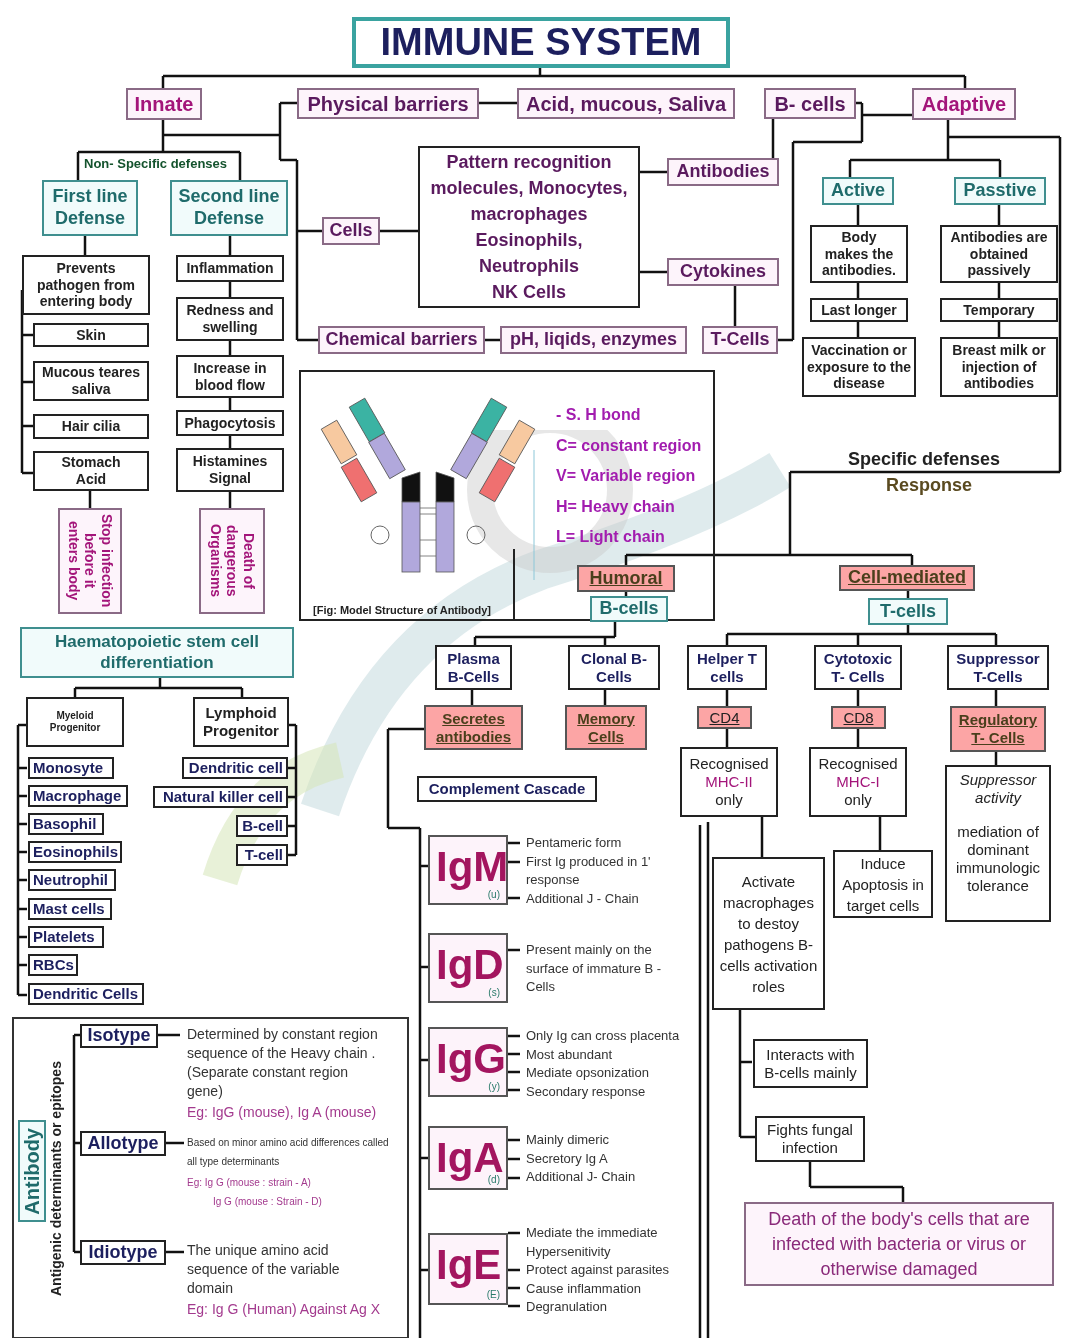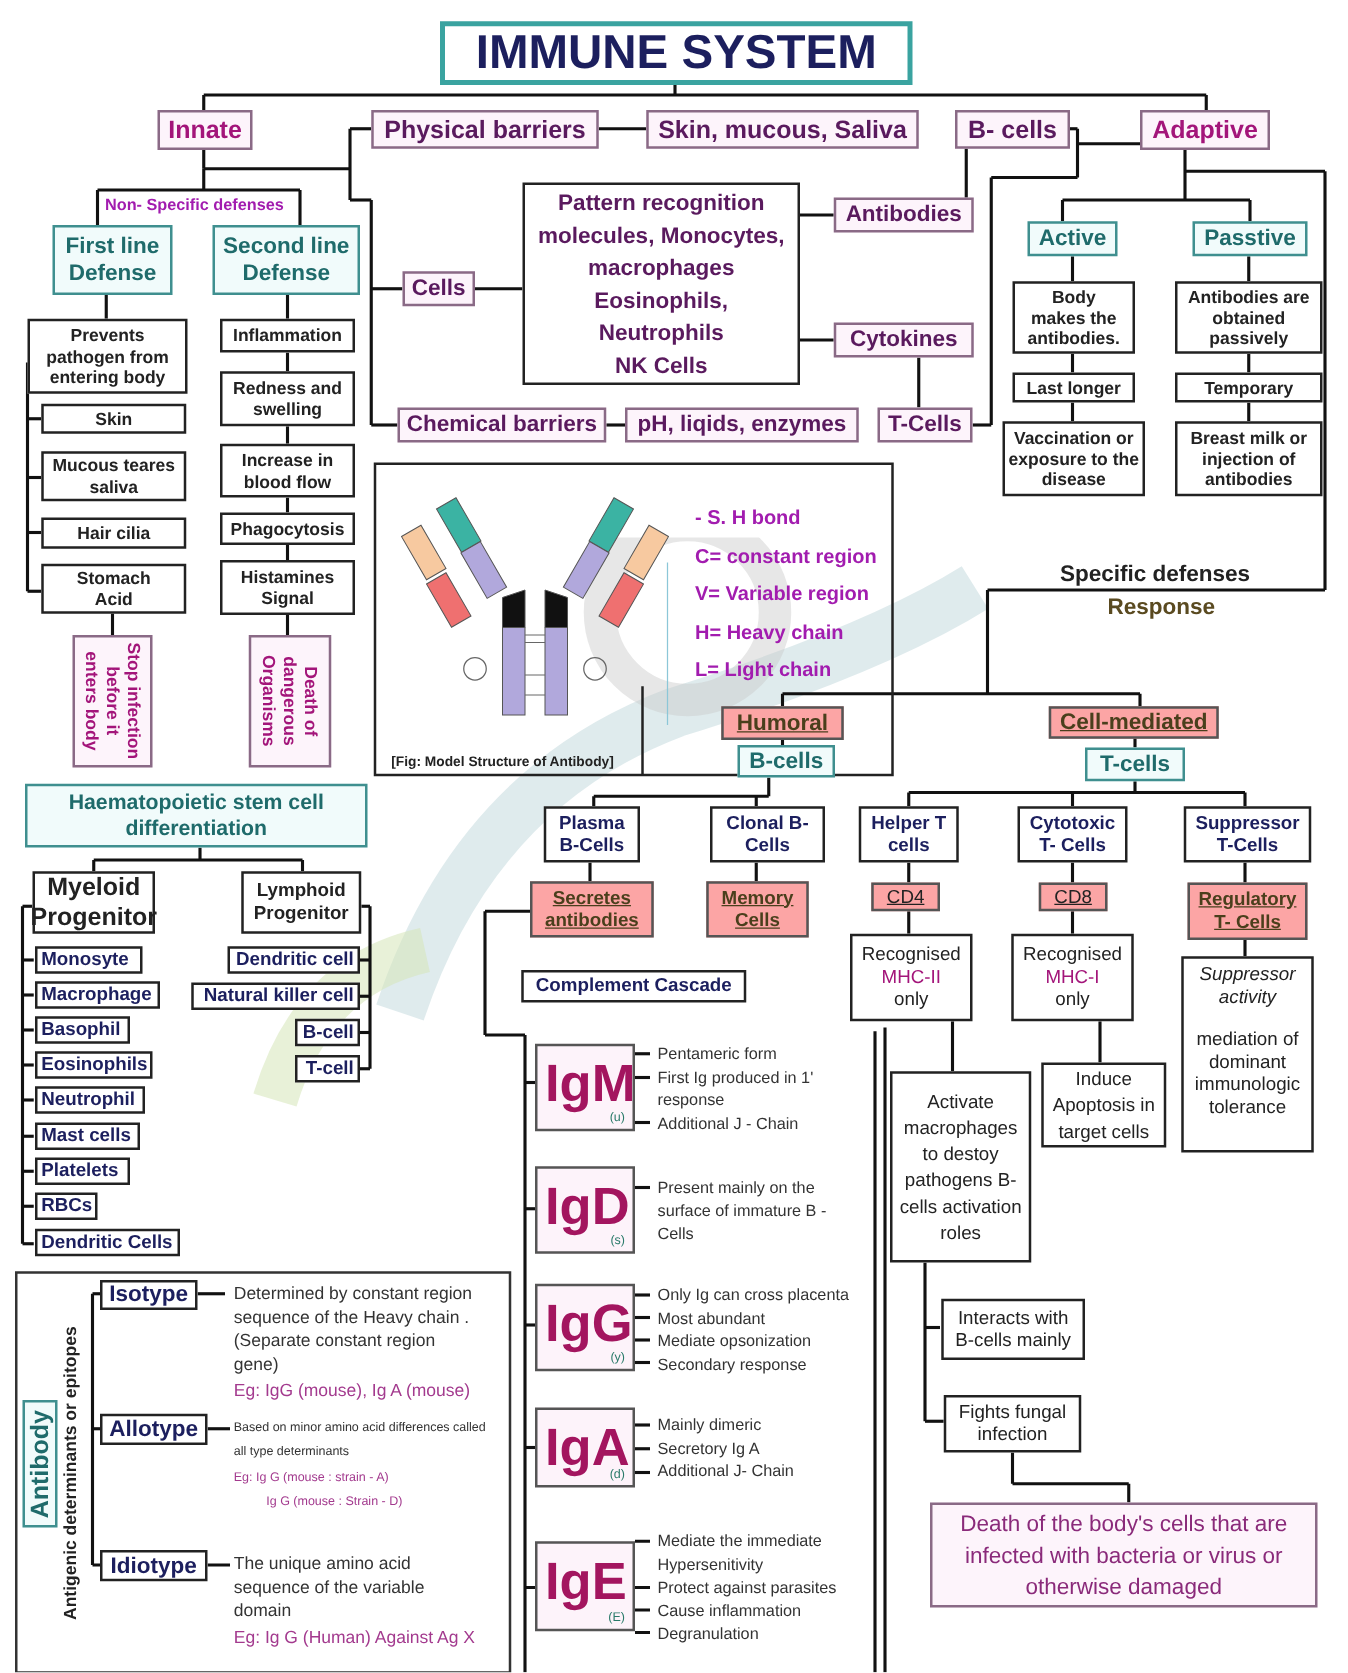--- a/index.html
+++ b/index.html
@@ -204,30 +204,30 @@
   <span>IMMUNE SYSTEM</span>
 </div>
 
 <div class="box pinkbg pink bold" style="left:126px;top:88px;width:76px;height:32px;font-size:20px;">
     <span>Innate</span>
   </div>
 <div class="box pinkbg purple bold" style="left:297px;top:88px;width:182px;height:31px;font-size:20px;">
     <span>Physical barriers</span>
   </div>
 <div class="box pinkbg purple bold" style="left:517px;top:88px;width:218px;height:31px;font-size:20px;">
-    <span>Skin, mucous, Saliva</span>
+    <span>Acid, mucous, Saliva</span>
   </div>
 <div class="box pinkbg purple bold" style="left:764px;top:88px;width:92px;height:31px;font-size:20px;">
     <span>B- cells</span>
   </div>
 <div class="box pinkbg pink bold" style="left:912px;top:88px;width:104px;height:32px;font-size:20px;">
     <span>Adaptive</span>
   </div>
 
-<div class="txt bold" style="left:84px;top:156px;font-size:13px;color:#a21caf;">Non- Specific defenses</div>
+<div class="txt bold" style="left:84px;top:156px;font-size:13px;color:#14532d;">Non- Specific defenses</div>
 <div class="box tealbg teal bold" style="left:42px;top:180px;width:96px;height:56px;font-size:18px;padding:0 6px;">
     <span>First line Defense</span>
   </div>
 <div class="box tealbg teal bold" style="left:170px;top:180px;width:118px;height:56px;font-size:18px;padding:0 6px;">
     <span>Second line Defense</span>
   </div>
 
 <div class="box bold" style="left:22px;top:255px;width:128px;height:60px;font-size:14px;padding:0 6px;">
     <span>Prevents pathogen from entering body</span>
   </div>
@@ -479,21 +479,21 @@
 <div class="box" style="left:755px;top:1116px;width:110px;height:46px;font-size:15px;padding:0 4px;">
     <span>Fights fungal infection</span>
   </div>
 <div class="box pinkbg" style="left:744px;top:1202px;width:310px;height:84px;font-size:18px;color:#8a2a7a;padding:0 8px;line-height:25px;">
     <span>Death of the body's cells that are infected with bacteria or virus or otherwise damaged</span>
   </div>
 
 <div class="box tealbg teal bold" style="left:20px;top:627px;width:274px;height:51px;font-size:17px;padding:0 30px;">
     <span>Haematopoietic stem cell differentiation</span>
   </div>
-<div class="box bold" style="left:26px;top:697px;width:98px;height:50px;font-size:20px;padding:0 4px;">
+<div class="box bold" style="left:26px;top:697px;width:98px;height:50px;font-size:10px;padding:0 4px;">
     <span>Myeloid Progenitor</span>
   </div>
 <div class="box bold" style="left:193px;top:697px;width:96px;height:50px;font-size:15px;padding:0 4px;">
     <span>Lymphoid Progenitor</span>
   </div>
 <div id="myeloid-list">
     <div class="box navy bold" style="left: 28px; top: 757px; width: 86px; height: 22px; font-size: 15px; justify-content: flex-start; padding-left: 3px;">
       <span>Monosyte</span>
     </div>
     <div class="box navy bold" style="left: 28px; top: 785px; width: 100px; height: 22px; font-size: 15px; justify-content: flex-start; padding-left: 3px;">

